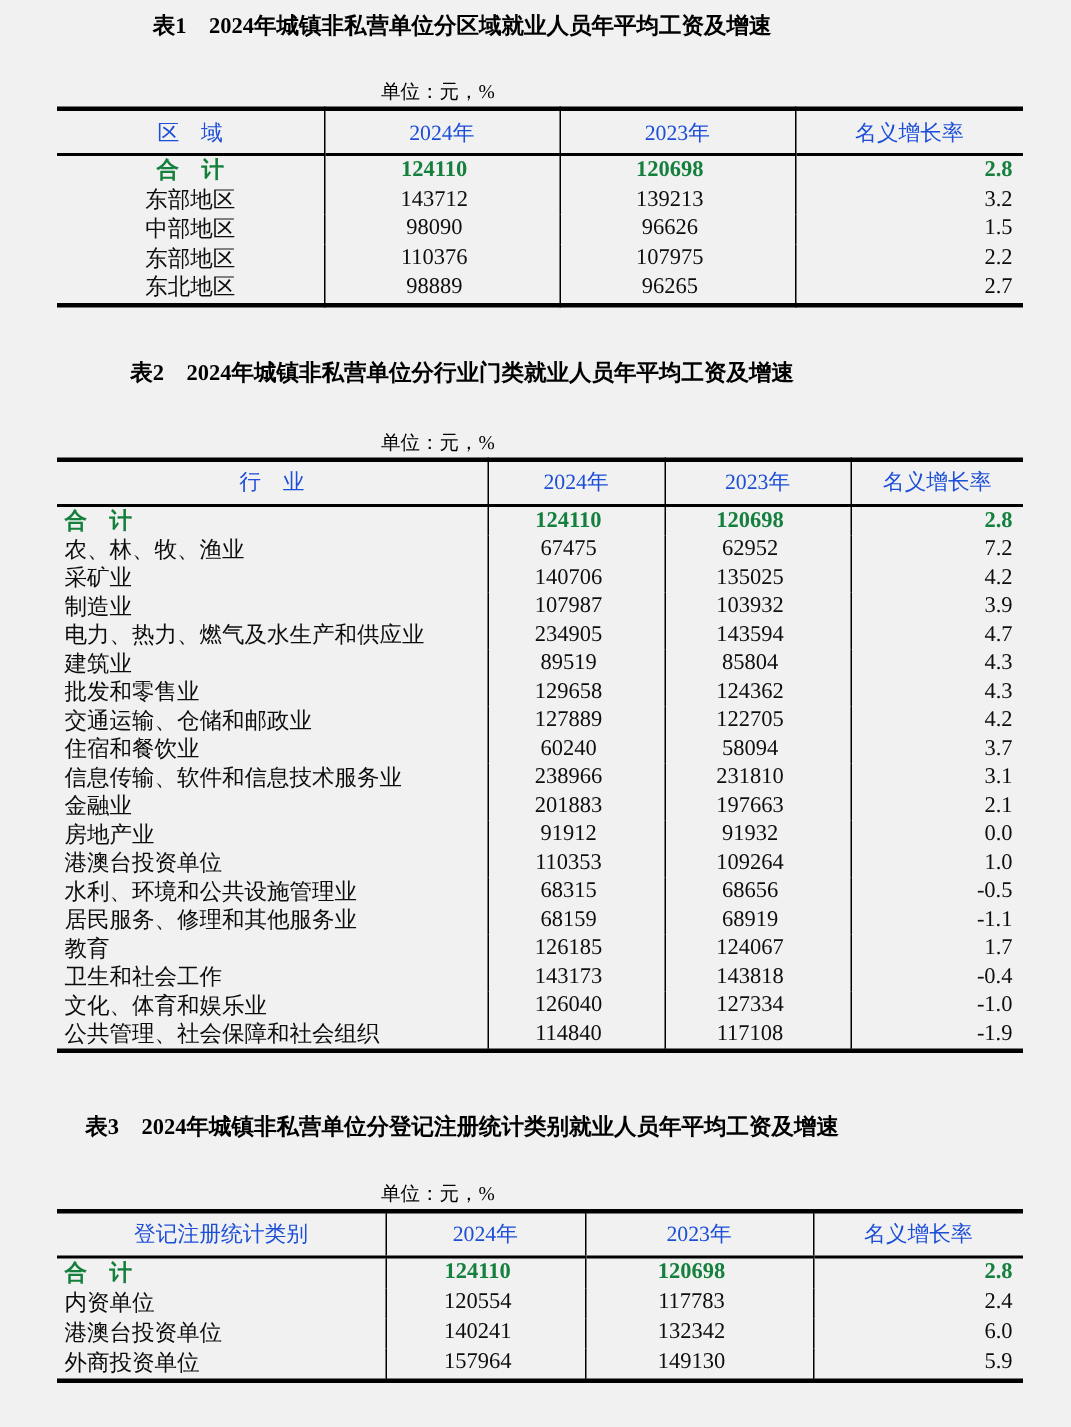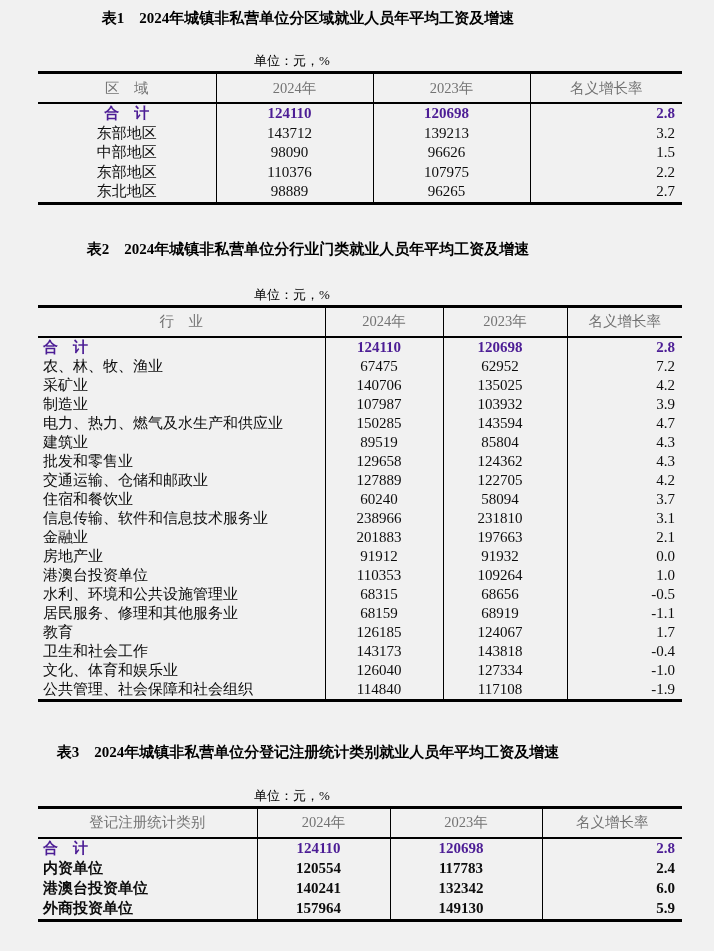--- a/index.html
+++ b/index.html
@@ -31,37 +31,37 @@
 
   table.stat {
     border-collapse:collapse; table-layout:fixed;
     margin-left:38px; width:644px;
     border-top:3px solid #000;
     border-bottom:3px solid #000;
   }
   table.stat th {
     font-weight:normal; font-size:14.5px; height:28px;
     text-align:center; vertical-align:middle; padding:0;
-    border-bottom:2px solid #000; color:#737373;
+    border-bottom:2px solid #000; color:#1d4ed8;
   }
   table.stat th + th, table.stat td + td { border-left:1px solid #000; }
 
   table.stat td {
     font-size:15px; padding:0; vertical-align:middle;
     white-space:nowrap; overflow:hidden; color:#0d0d0d;
   }
   .t1 td { height:19.5px; }
   .t2 td { height:19px; }
-  .t3 td { height:20px;font-weight:bold; }
+  .t3 td { height:20px; }
 
   .t1 td:first-child { text-align:center; }
   .t2 td:first-child, .t3 td:first-child { text-align:left; padding-left:5px; }
   table.stat td:nth-child(2), table.stat td:nth-child(3) { text-align:center; padding-right:10px; }
   table.stat td:nth-child(4) { text-align:right; padding-right:7px; }
-  tr.total td { font-weight:bold; color:#4c1d95; }
+  tr.total td { font-weight:bold; color:#15803d; }
 </style>
 </head>
 <body>
 
 <div class="page">
 
   <section class="s1">
     <h2 class="doc-title">表1　2024年城镇非私营单位分区域就业人员年平均工资及增速</h2>
     <div class="unit">单位：元，%</div>
     <table class="stat t1">
@@ -152,21 +152,21 @@
             <td>4.2</td>
           </tr>
           <tr>
             <td>制造业</td>
             <td>107987</td>
             <td>103932</td>
             <td>3.9</td>
           </tr>
           <tr>
             <td>电力、热力、燃气及水生产和供应业</td>
-            <td>150285</td>
+            <td>234905</td>
             <td>143594</td>
             <td>4.7</td>
           </tr>
           <tr>
             <td>建筑业</td>
             <td>89519</td>
             <td>85804</td>
             <td>4.3</td>
           </tr>
           <tr>

